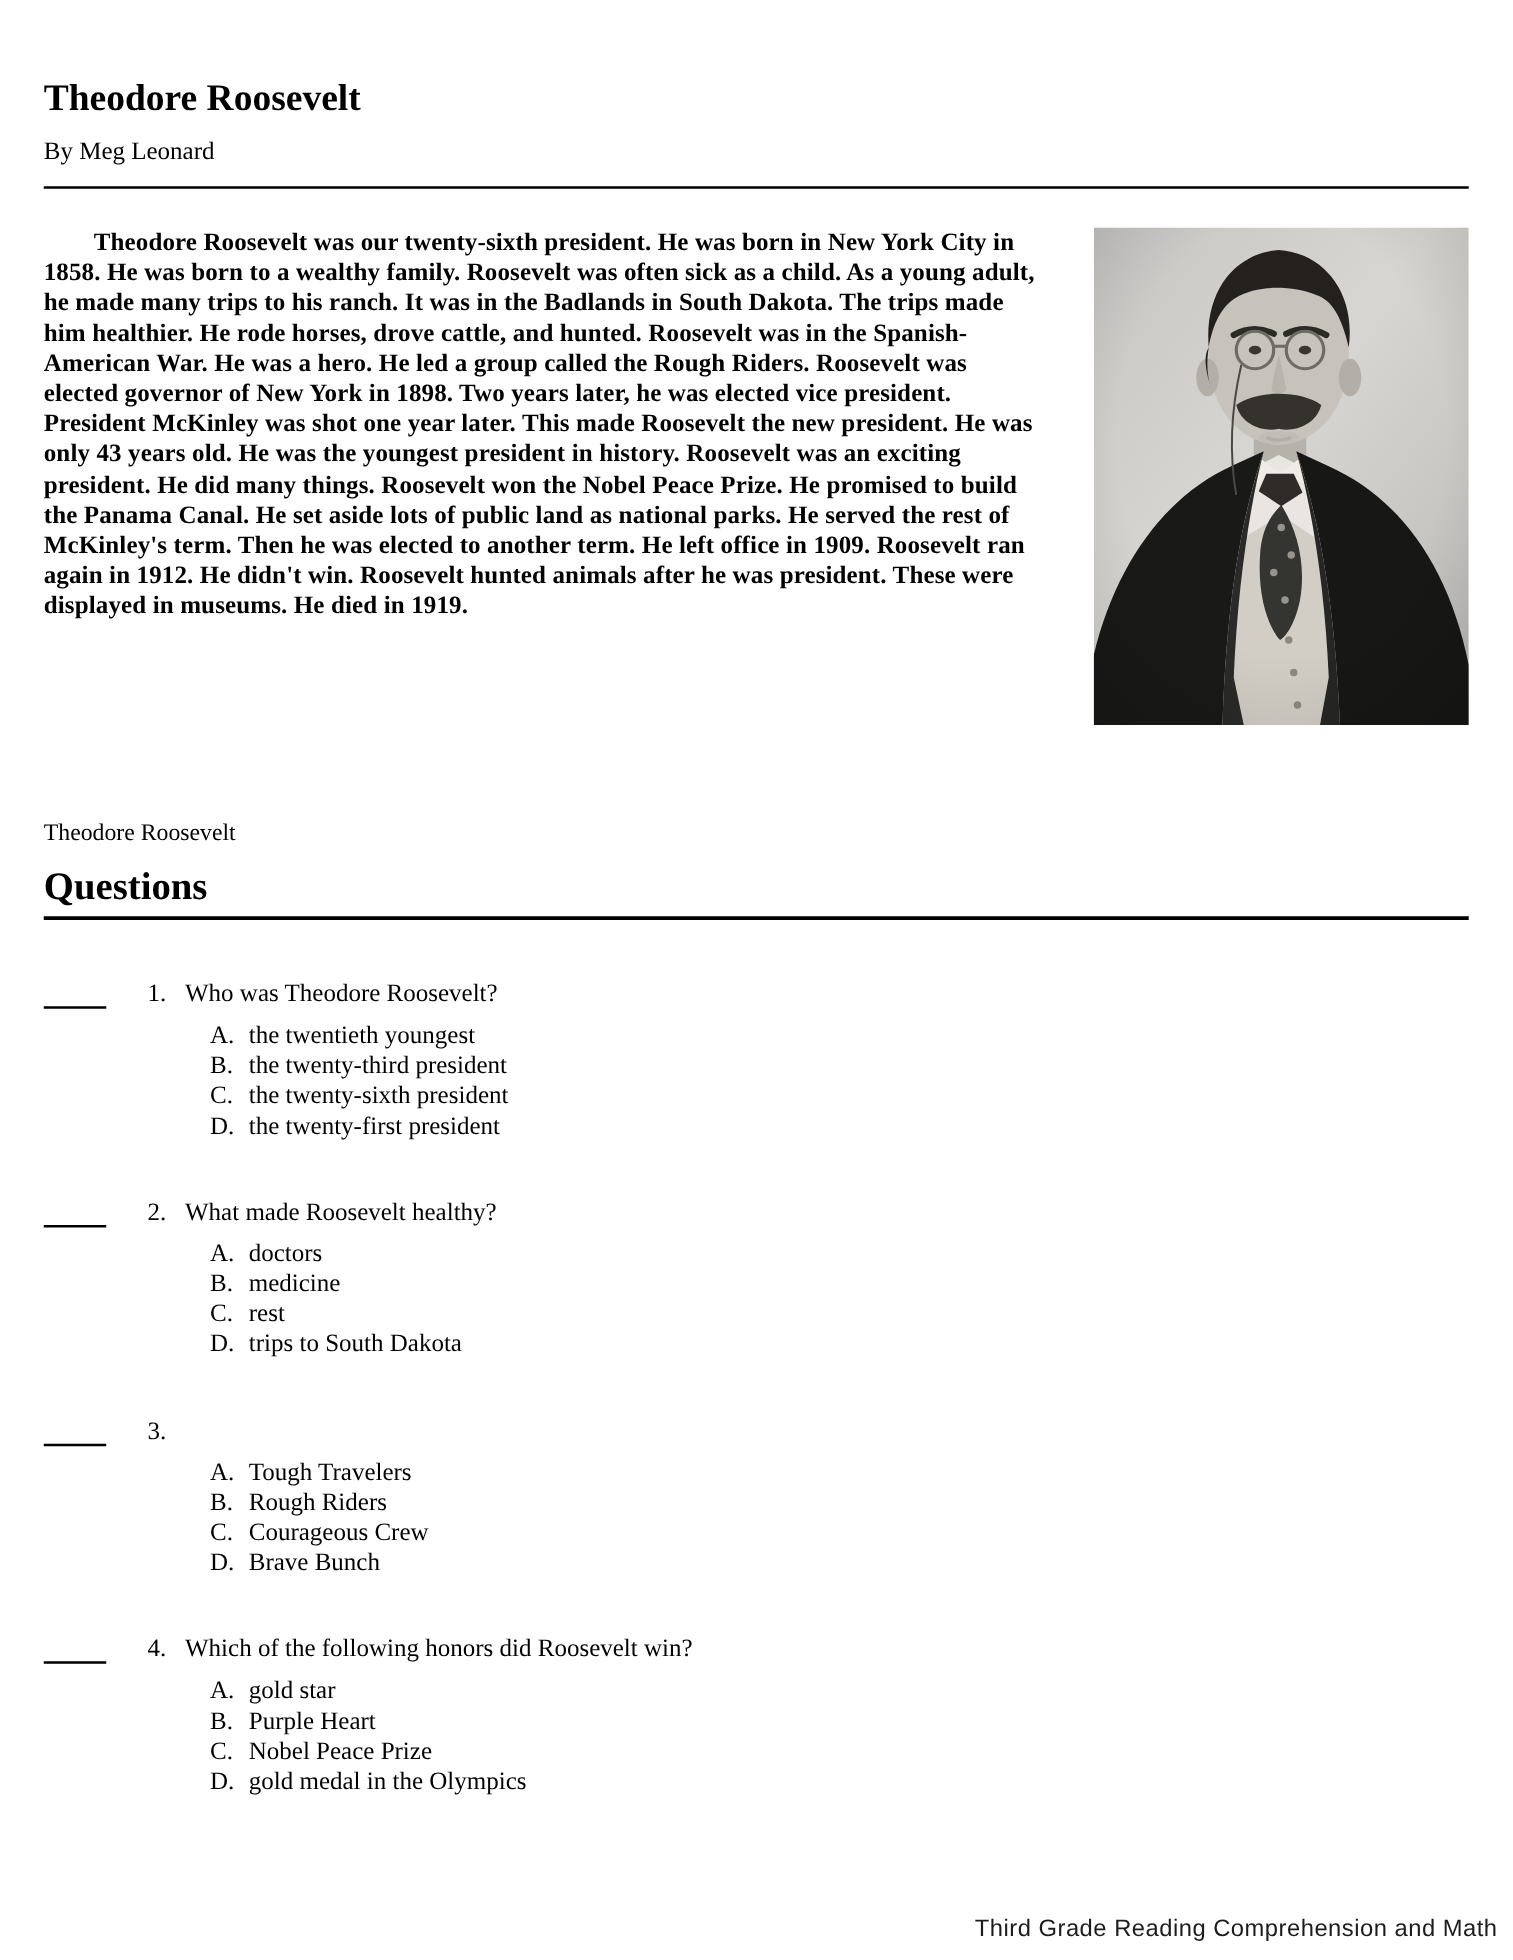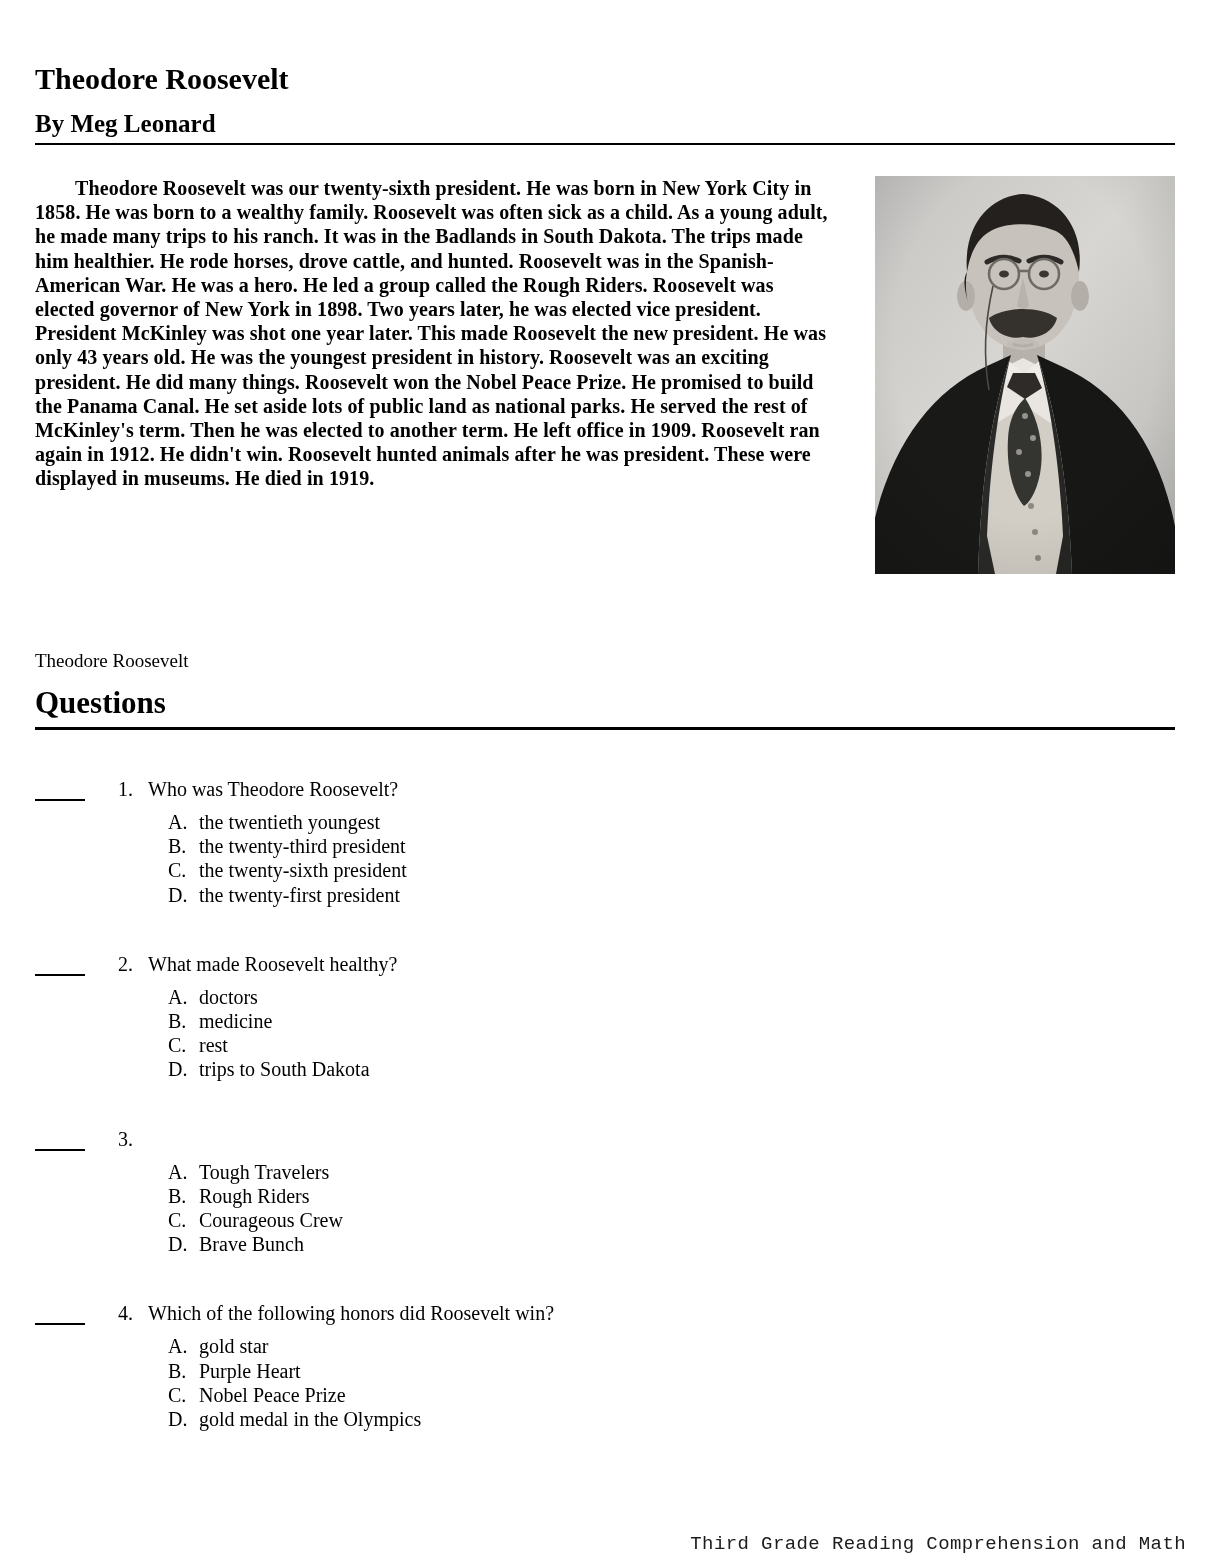--- a/index.html
+++ b/index.html
@@ -11,21 +11,21 @@
     color: #000;
     overflow: hidden;
   }
   .page { padding: 52px 35px 0 35px; position: relative; height: 100%; }
 
   
   .name-row { padding-left: 20px; display: flex; align-items: flex-end; }
   .name-label { font-weight: bold; font-size: 22px; }
   .name-line { display: inline-block; width: 600px; border-bottom: 3px solid #000; height: 22px; margin-left: 12px; }
   .page-title { font-weight: bold; font-size: 30px; margin-top: 10px; }
-  .byline-row { margin-top: 14px; font-weight: bold; font-size: 25px; border-bottom: 2px solid #000; padding-bottom: 5px; }
+  .byline-row { margin-top: 14px; font-weight: normal; font-size: 20px; border-bottom: 2px solid #000; padding-bottom: 16px; }
 
   
   .content { position: relative; margin-top: 31px; min-height: 398px; font-weight: bold; }
   .passage {
     width: 800px;
     font-size: 20px;
     line-height: 24.2px;
     text-indent: 40px;
     letter-spacing: 0.1px;
   }
@@ -48,22 +48,22 @@
   .q-line { display: flex; align-items: flex-end; }
   .answer-blank { display: inline-block; width: 50px; border-bottom: 2px solid #000; height: 16px; }
   .q-num { display: inline-block; margin-left: 33px; width: 30px; }
   .q-text { display: inline-block; }
   .options { margin-top: 9px; padding-left: 133px; line-height: 24.2px; }
   .option { display: flex; }
   .opt-letter { display: inline-block; width: 31px; }
 
   
   .footer {
-    position: absolute; bottom: 13px; right: 24px;
-    font-family: Liberation Mono, monospace;
+    position: absolute; bottom: 13px; right: 12px;
+    font-family: Liberation Sans, sans-serif;
     font-size: 19px; color: #1c1c1c; letter-spacing: 0.4px;
   }
 </style>
 </head>
 <body>
 
 <div class="page">
 
 
   <h1 class="page-title">Theodore Roosevelt</h1>

